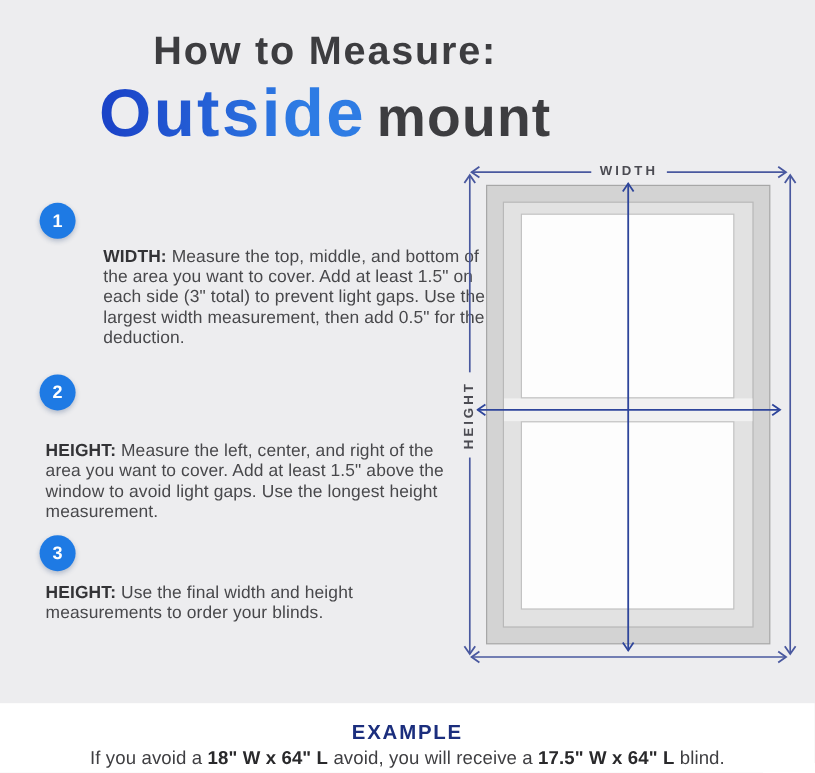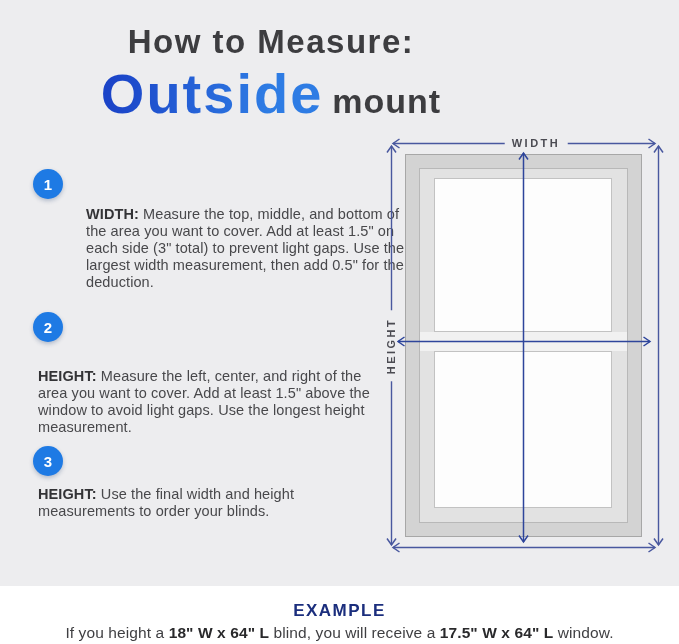--- a/index.html
+++ b/index.html
@@ -15,21 +15,21 @@
   .title{position:absolute;top:24px;left:0;width:542px;text-align:center;line-height:1.12;}
   .title-line1{font-size:33px;font-weight:700;letter-spacing:1.5px;color:#3D3D40;}
   .title-line2{margin-top:2px;}
   .title-highlight{font-size:56px;font-weight:700;letter-spacing:2px;color:#1D55D3;}
   @supports ((-webkit-background-clip:text) or (background-clip:text)){
     .title-highlight{
       background:linear-gradient(92deg,#1B44C8 5%,#2E7CE4 75%);
       -webkit-background-clip:text;background-clip:text;color:transparent;
     }
   }
-  .title-suffix{font-size:34px;font-weight:700;letter-spacing:1px;color:#3D3D40;margin-left:9px;margin-top:24px;}
+  .title-suffix{font-size:46px;font-weight:700;letter-spacing:1px;color:#3D3D40;margin-left:9px;margin-top:24px;}
 
   
   .badge{
     position:absolute;left:33px;width:30px;height:30px;border-radius:50%;
     background:#1E7AE4;color:#FFFFFF;font-size:15px;font-weight:700;
     display:flex;align-items:center;justify-content:center;
     box-shadow:0 2px 4px rgba(40,70,120,.30);
   }
   #badge-1{top:169px;} #badge-2{top:312px;} #badge-3{top:446px;}
   .step-text{
@@ -38,21 +38,21 @@
   }
   #step-text-1{top:206px;margin-left:48px;} #step-text-2{top:368px;} #step-text-3{top:486px;}
   .step-label{font-weight:700;color:#333336;}
 
   
   .diagram-svg{position:absolute;left:0;top:0;}
   .dim-label{
     position:absolute;font-size:11px;font-weight:700;letter-spacing:2.5px;
     color:#4B4B52;background:#EDEDEF;padding:0 7px;white-space:nowrap;
   }
-  .dim-label-width{left:536px;top:143px;transform:translate(-50%,-50%);}
+  .dim-label-width{left:524px;top:143px;transform:translate(-50%,-50%);}
   .dim-label-height{left:391px;top:346px;transform:translate(-50%,-50%) rotate(-90deg);}
 
   
   .footer{
     position:absolute;left:0;top:586px;width:679px;height:65px;
     background:#FFFFFF;text-align:center;
   }
   .example-heading{
     margin-top:15px;font-size:17px;font-weight:700;letter-spacing:1.5px;color:#1B2E7D;
   }
@@ -107,16 +107,16 @@
       <line x1="523.5" y1="153" x2="523.5" y2="542" stroke="#2E459B" stroke-width="1.5" marker-start="url(#ah-center)" marker-end="url(#ah-center)"></line>
       <line x1="398" y1="341.5" x2="650" y2="341.5" stroke="#2E459B" stroke-width="1.5" marker-start="url(#ah-center)" marker-end="url(#ah-center)"></line>
     </svg>
 
     <span class="dim-label dim-label-width">WIDTH</span>
     <span class="dim-label dim-label-height">HEIGHT</span>
   </div>
 
   <footer class="footer">
     <div class="example-heading">EXAMPLE</div>
-    <p class="example-text"><span>If you height a </span><b>18" W x 64" L</b><span> blind, you will receive a </span><b>17.5" W x 64" L</b><span> window.</span></p>
+    <p class="example-text"><span>If you avoid a </span><b>18" W x 64" L</b><span> avoid, you will receive a </span><b>17.5" W x 64" L</b><span> blind.</span></p>
   </footer>
 
 </div>
 
 </body></html>

